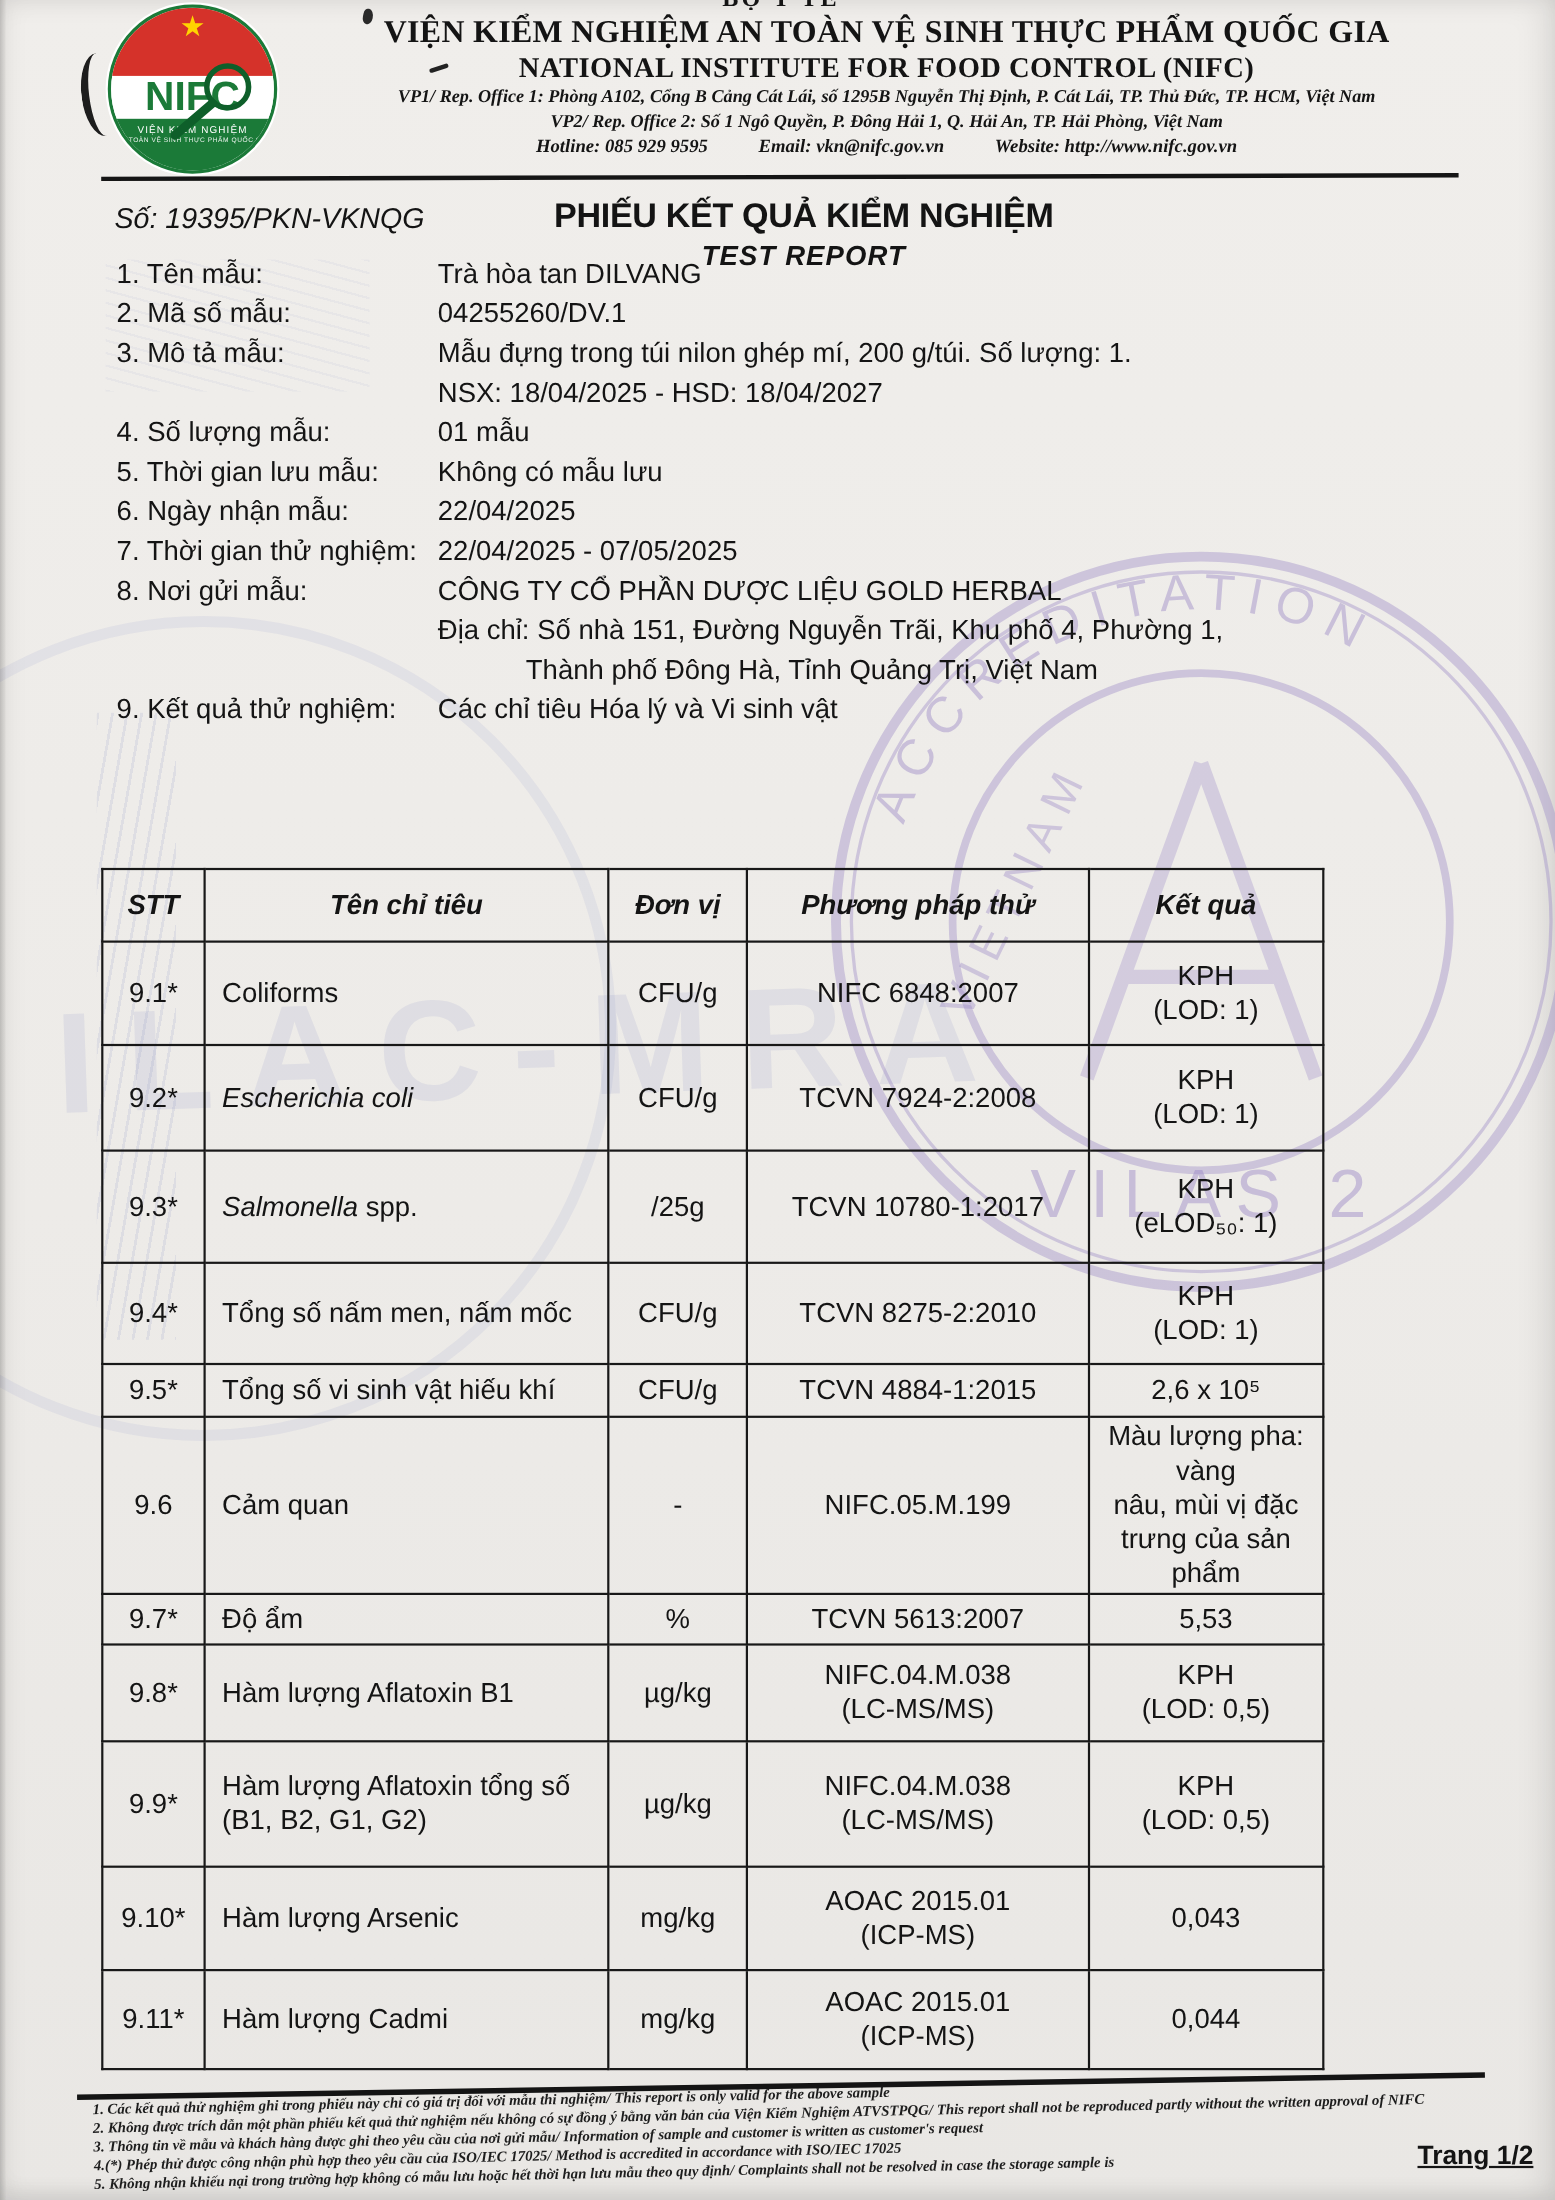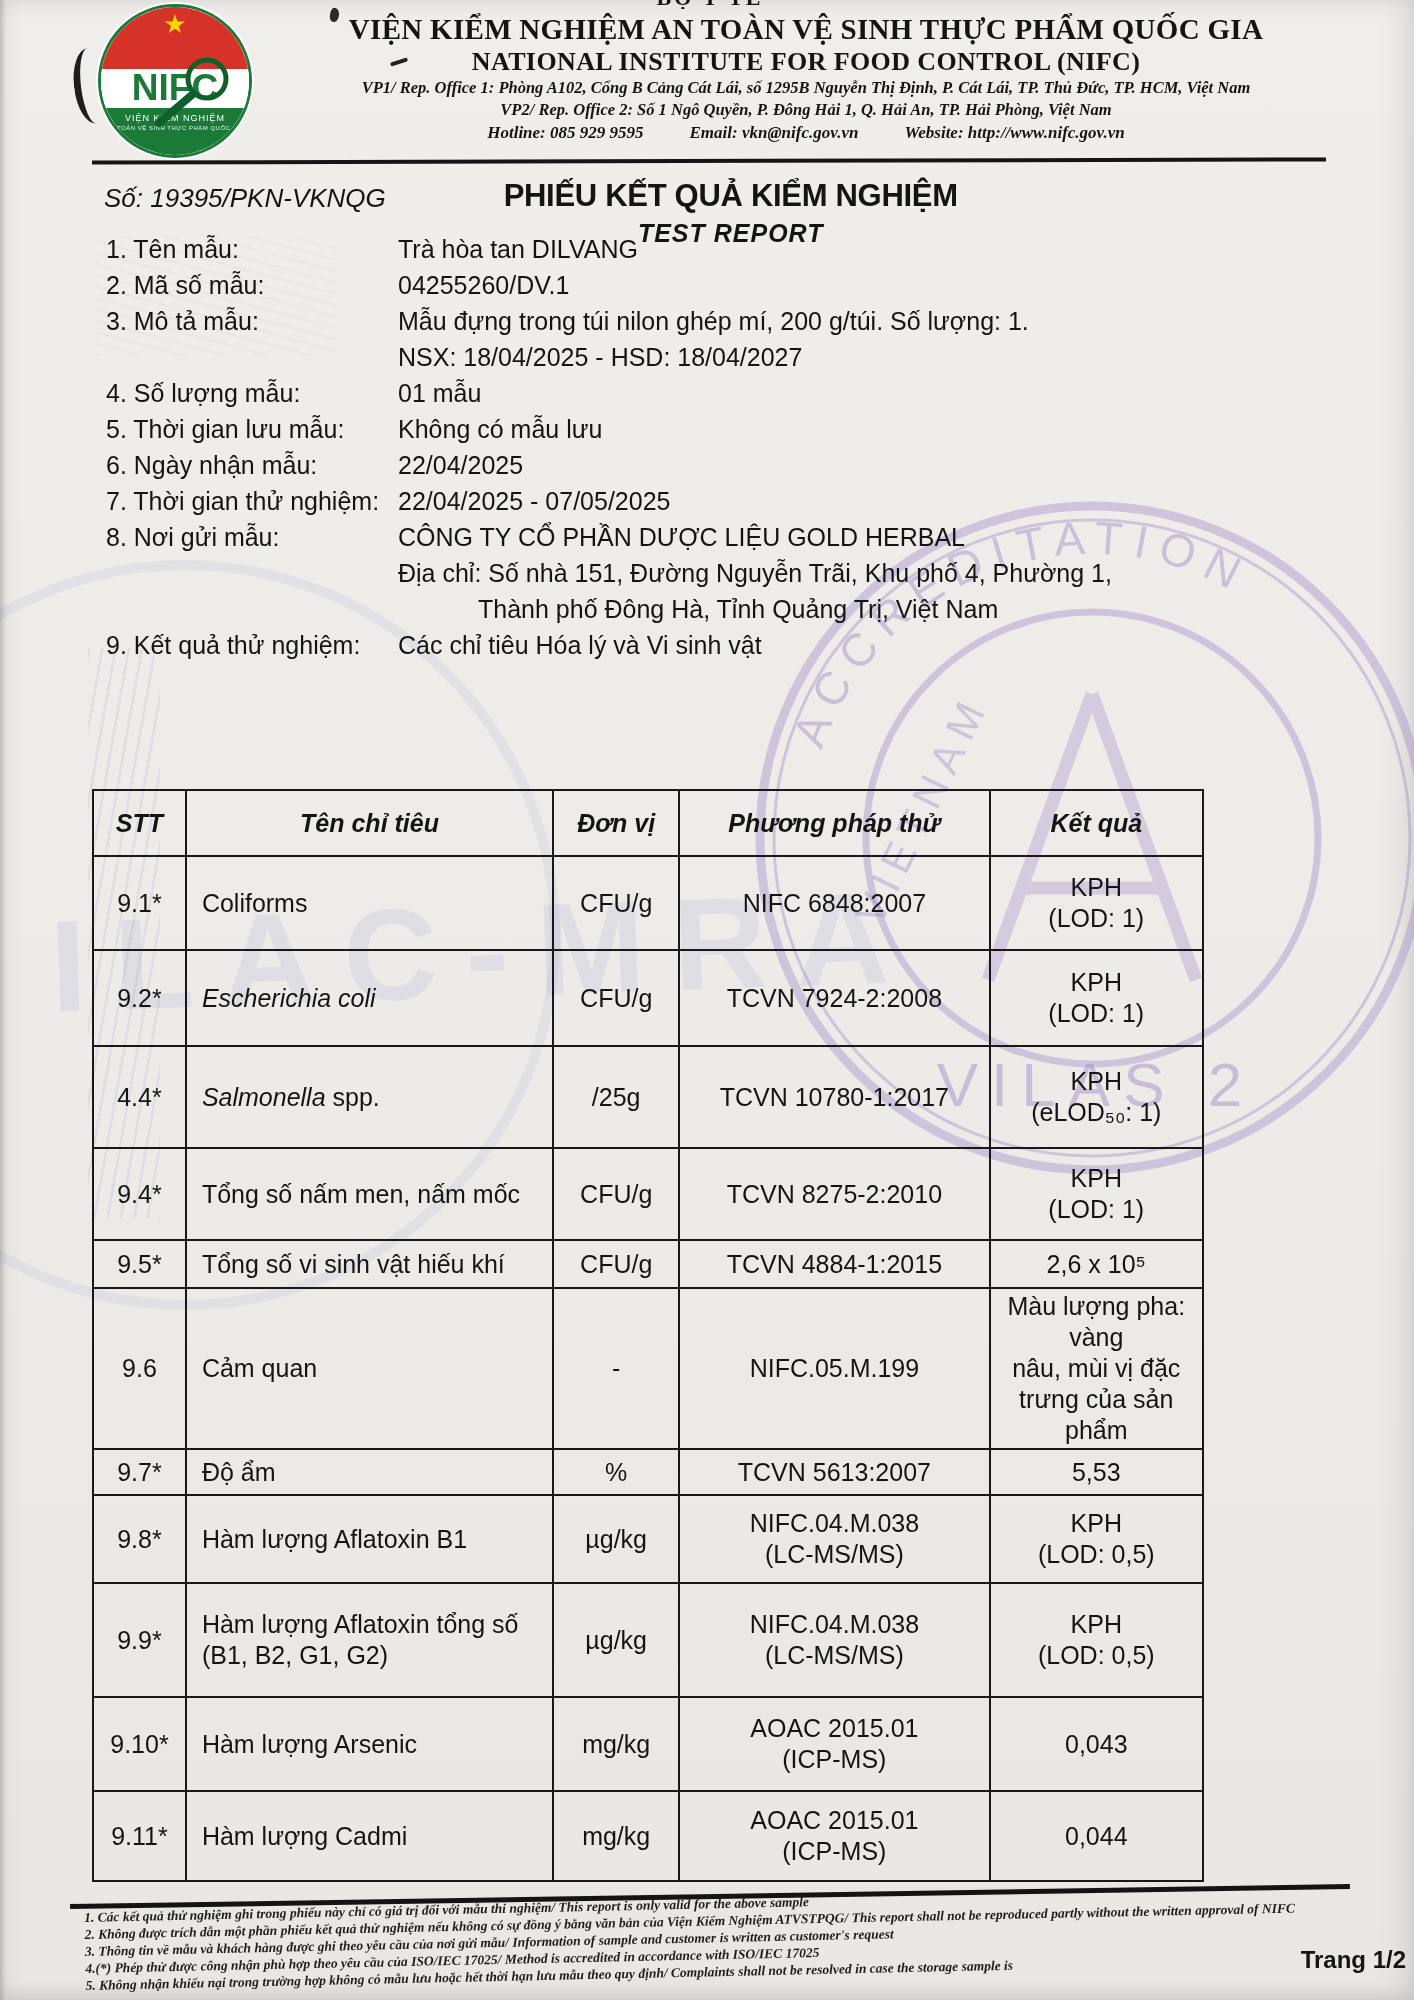--- a/index.html
+++ b/index.html
@@ -78,21 +78,21 @@
   .results tbody tr:nth-child(10){height:94px;}
   .results tbody tr:nth-child(11){height:90px;}
 
   
   .foot-rule{margin:12px 64px 0 70px;border-bottom:5px solid #141414;transform:rotate(-.9deg);}
   .footnotes{
     margin:10px 24px 0 84px;transform:rotate(-1.25deg);transform-origin:left top;
     font:italic bold 13.5px/17px "Liberation Serif","DejaVu Serif",serif;color:#1d1d1d;
   }
   .note{padding-left:16px;text-indent:-16px;}
-  .page-label{position:absolute;right:8px;bottom:26px;font:bold 24px "Liberation Sans","DejaVu Sans",sans-serif;z-index:4;}
+  .page-label{position:absolute;right:20px;bottom:26px;font:bold 24px "Liberation Sans","DejaVu Sans",sans-serif;z-index:4;text-decoration:underline;}
 
   
   .stamp{position:absolute;left:712px;top:458px;width:760px;height:760px;}
   .ghost-letters{
     position:absolute;left:50px;top:870px;width:1250px;
     font:bold 130px "Liberation Sans",sans-serif;letter-spacing:28px;
     color:rgba(120,130,195,.13);transform:rotate(-2deg);white-space:nowrap;
   }
   .ghost-circle{position:absolute;left:-190px;top:560px;width:730px;height:730px;border:10px solid rgba(120,130,195,.10);border-radius:50%;}
   .hatch{
@@ -295,21 +295,21 @@
     <td class="c-method">
             <div>TCVN 7924-2:2008</div>
           </td>
     <td class="c-result">
             <div>KPH</div>
             <div>(LOD: 1)</div>
           </td>
   </tr>
 
   <tr>
-    <td class="c-stt">4.4*</td>
+    <td class="c-stt">9.3*</td>
     <td class="c-name"><i>Salmonella</i> spp.</td>
     <td class="c-unit">/25g</td>
     <td class="c-method">
             <div>TCVN 10780-1:2017</div>
           </td>
     <td class="c-result">
             <div>KPH</div>
             <div>(eLOD₅₀: 1)</div>
           </td>
   </tr>

